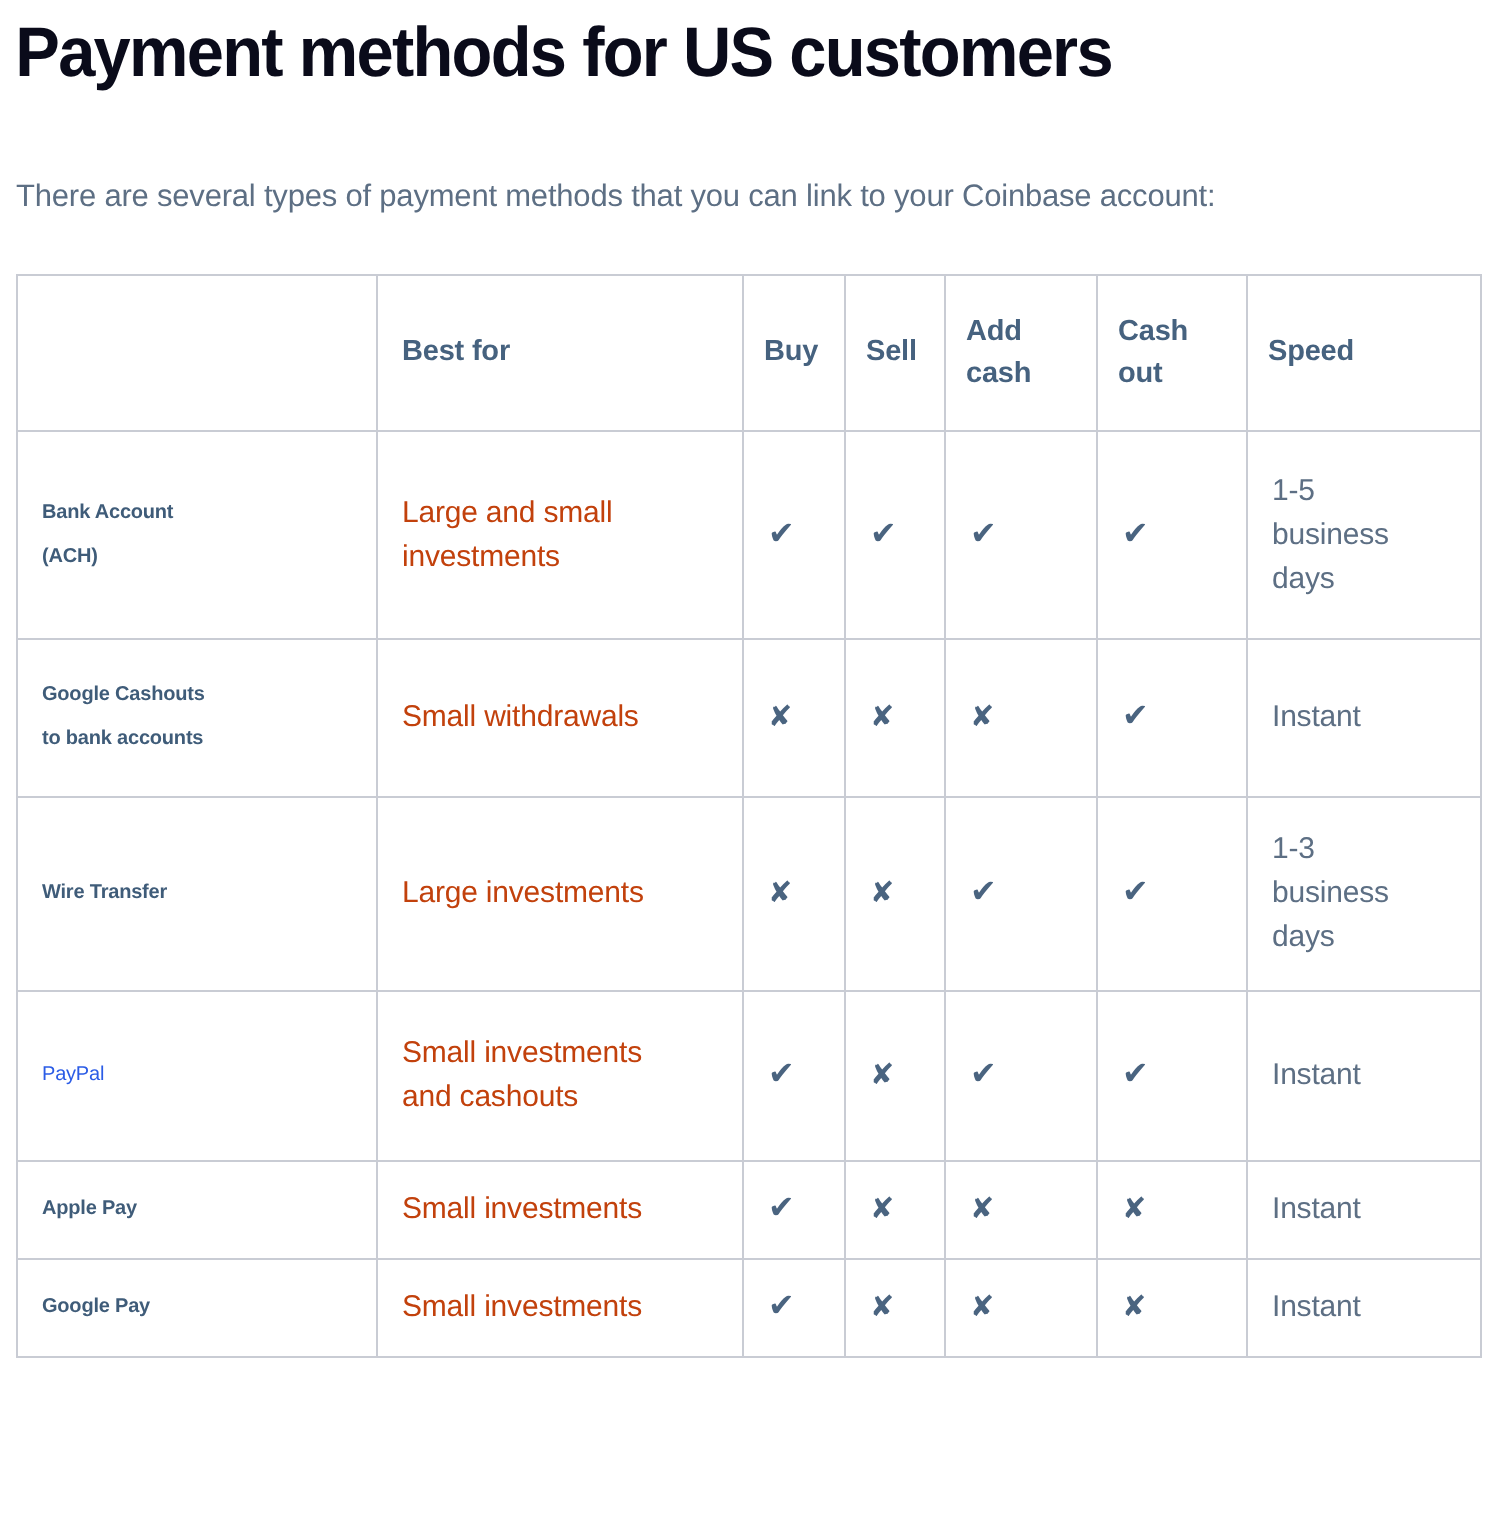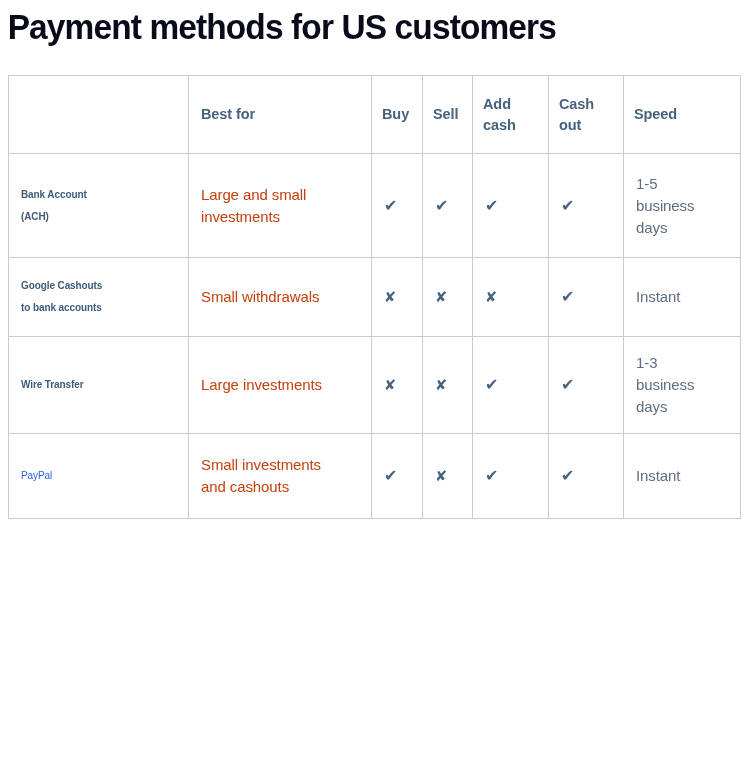--- a/index.html
+++ b/index.html
@@ -149,20 +149,21 @@
 
   .wrapline { display: block; }
 </style>
 </head>
 <body>
 
 <div class="page">
 
   <h1 class="page-title">Payment methods for US customers</h1>
 
+  <p class="intro">There are several types of payment methods that you can link to your Coinbase account:</p>
 
   <div class="table-wrap">
     <table class="methods">
       <colgroup>
         <col class="c-name">
           <col class="c-best">
           <col class="c-buy">
           <col class="c-sell">
         <col class="c-add">
           <col class="c-cash">
@@ -245,17 +246,47 @@
               <span class="wrapline">and cashouts</span>
             </td>
             <td class="mark"><span class="glyph check">✔</span></td>
             <td class="mark"><span class="glyph cross">✘</span></td>
             <td class="mark"><span class="glyph check">✔</span></td>
             <td class="mark"><span class="glyph check">✔</span></td>
             <td class="speed">
               <span class="wrapline">Instant</span>
             </td>
           </tr>
+          <tr class="r-apple">
+            <td class="name">
+              <span class="wrapline">Apple Pay</span>
+            </td>
+            <td>
+              <span class="wrapline">Small investments</span>
+            </td>
+            <td class="mark"><span class="glyph check">✔</span></td>
+            <td class="mark"><span class="glyph cross">✘</span></td>
+            <td class="mark"><span class="glyph cross">✘</span></td>
+            <td class="mark"><span class="glyph cross">✘</span></td>
+            <td class="speed">
+              <span class="wrapline">Instant</span>
+            </td>
+          </tr>
+          <tr class="r-google">
+            <td class="name">
+              <span class="wrapline">Google Pay</span>
+            </td>
+            <td>
+              <span class="wrapline">Small investments</span>
+            </td>
+            <td class="mark"><span class="glyph check">✔</span></td>
+            <td class="mark"><span class="glyph cross">✘</span></td>
+            <td class="mark"><span class="glyph cross">✘</span></td>
+            <td class="mark"><span class="glyph cross">✘</span></td>
+            <td class="speed">
+              <span class="wrapline">Instant</span>
+            </td>
+          </tr>
         </tbody>
     </table>
   </div>
 
 </div>
 
 </body></html>

